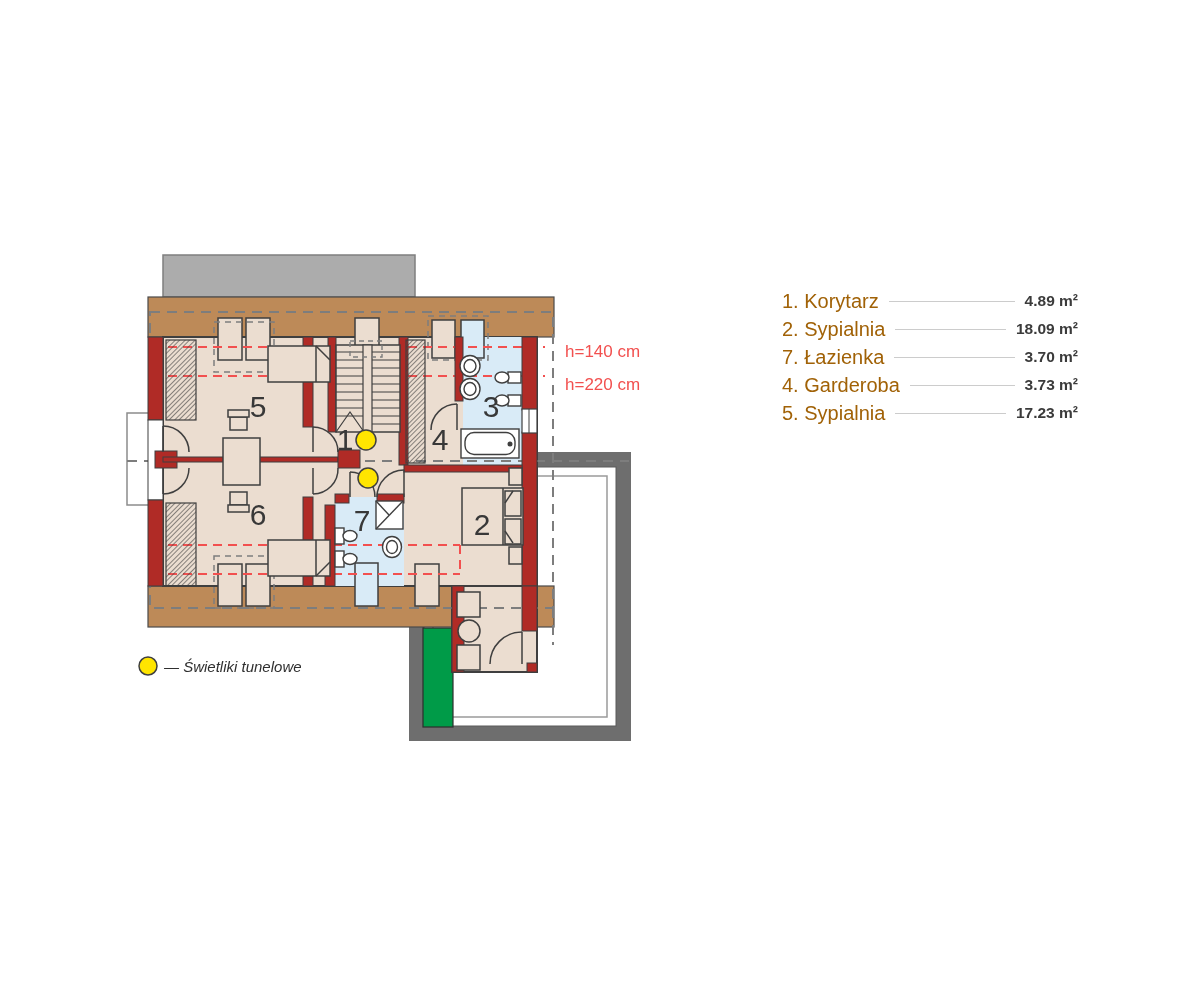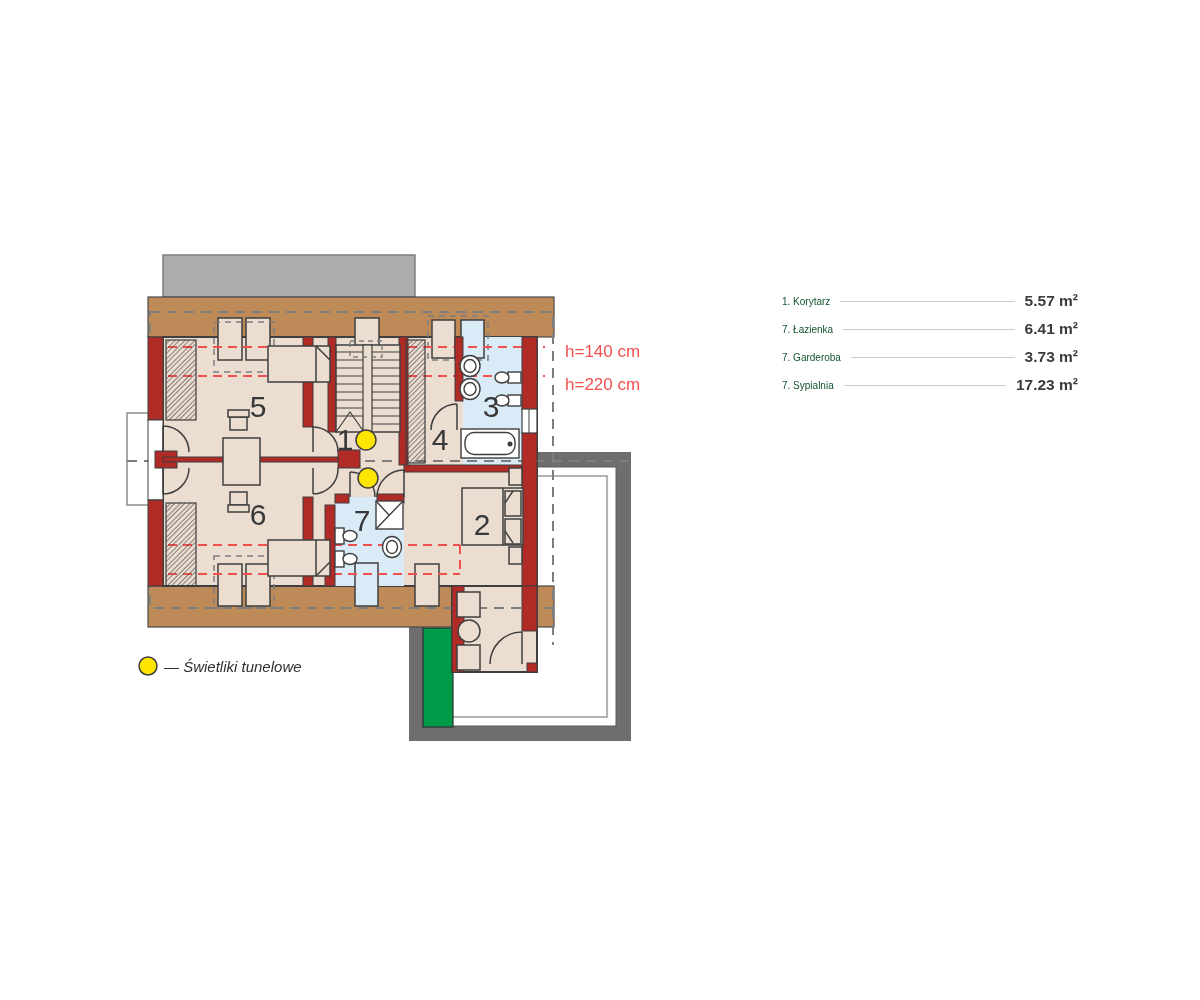--- a/index.html
+++ b/index.html
@@ -3,21 +3,21 @@
 <meta charset="utf-8">
 <style>
   html,body{margin:0;padding:0;background:#ffffff;}
   body{width:1200px;height:1000px;position:relative;overflow:hidden;
        font-family:"Liberation Sans",sans-serif;}
   .stage{position:absolute;inset:0;}
   svg{position:absolute;left:0;top:0;}
   
   .legend{position:absolute;left:782px;top:287px;width:296px;}
   .legend-row{display:flex;align-items:center;height:28px;}
-  .legend-name{color:#14532d;font-size:10px;white-space:nowrap;}
+  .legend-name{color:#a16207;font-size:20px;white-space:nowrap;}
   .legend-line{flex:1;border-top:1.5px solid #cccccc;margin:0 10px;}
   .legend-area{color:#3b3b3b;font-weight:bold;font-size:15.5px;white-space:nowrap;}
   
   .room-num{font-family:"Liberation Sans",sans-serif;font-size:30px;fill:#383838;}
   .h-label{font-family:"Liberation Sans",sans-serif;font-size:17px;fill:#f2504f;}
   .sky-label{font-family:"Liberation Sans",sans-serif;font-size:15px;font-style:italic;fill:#2f2f2f;}
 </style>
 </head>
 <body>
 
@@ -267,32 +267,37 @@
   <g>
     <circle cx="148" cy="666" r="9" fill="#FFE500" stroke="#3f3f3f" stroke-width="1.5"></circle>
     <text class="sky-label" x="164" y="672">— Świetliki tunelowe</text>
   </g>
 </svg>
 
 <div class="legend">
   <div class="legend-row">
     <span class="legend-name">1. Korytarz</span>
     <span class="legend-line"></span>
-    <span class="legend-area">5.57 m²</span>
+    <span class="legend-area">4.89 m²</span>
+  </div>
+  <div class="legend-row">
+    <span class="legend-name">2. Sypialnia</span>
+    <span class="legend-line"></span>
+    <span class="legend-area">18.09 m²</span>
   </div>
   <div class="legend-row">
     <span class="legend-name">7. Łazienka</span>
     <span class="legend-line"></span>
-    <span class="legend-area">6.41 m²</span>
-  </div>
-  <div class="legend-row">
-    <span class="legend-name">7. Garderoba</span>
+    <span class="legend-area">3.70 m²</span>
+  </div>
+  <div class="legend-row">
+    <span class="legend-name">4. Garderoba</span>
     <span class="legend-line"></span>
     <span class="legend-area">3.73 m²</span>
   </div>
   <div class="legend-row">
-    <span class="legend-name">7. Sypialnia</span>
+    <span class="legend-name">5. Sypialnia</span>
     <span class="legend-line"></span>
     <span class="legend-area">17.23 m²</span>
   </div>
 </div>
 
 </div>
 
 </body></html>

